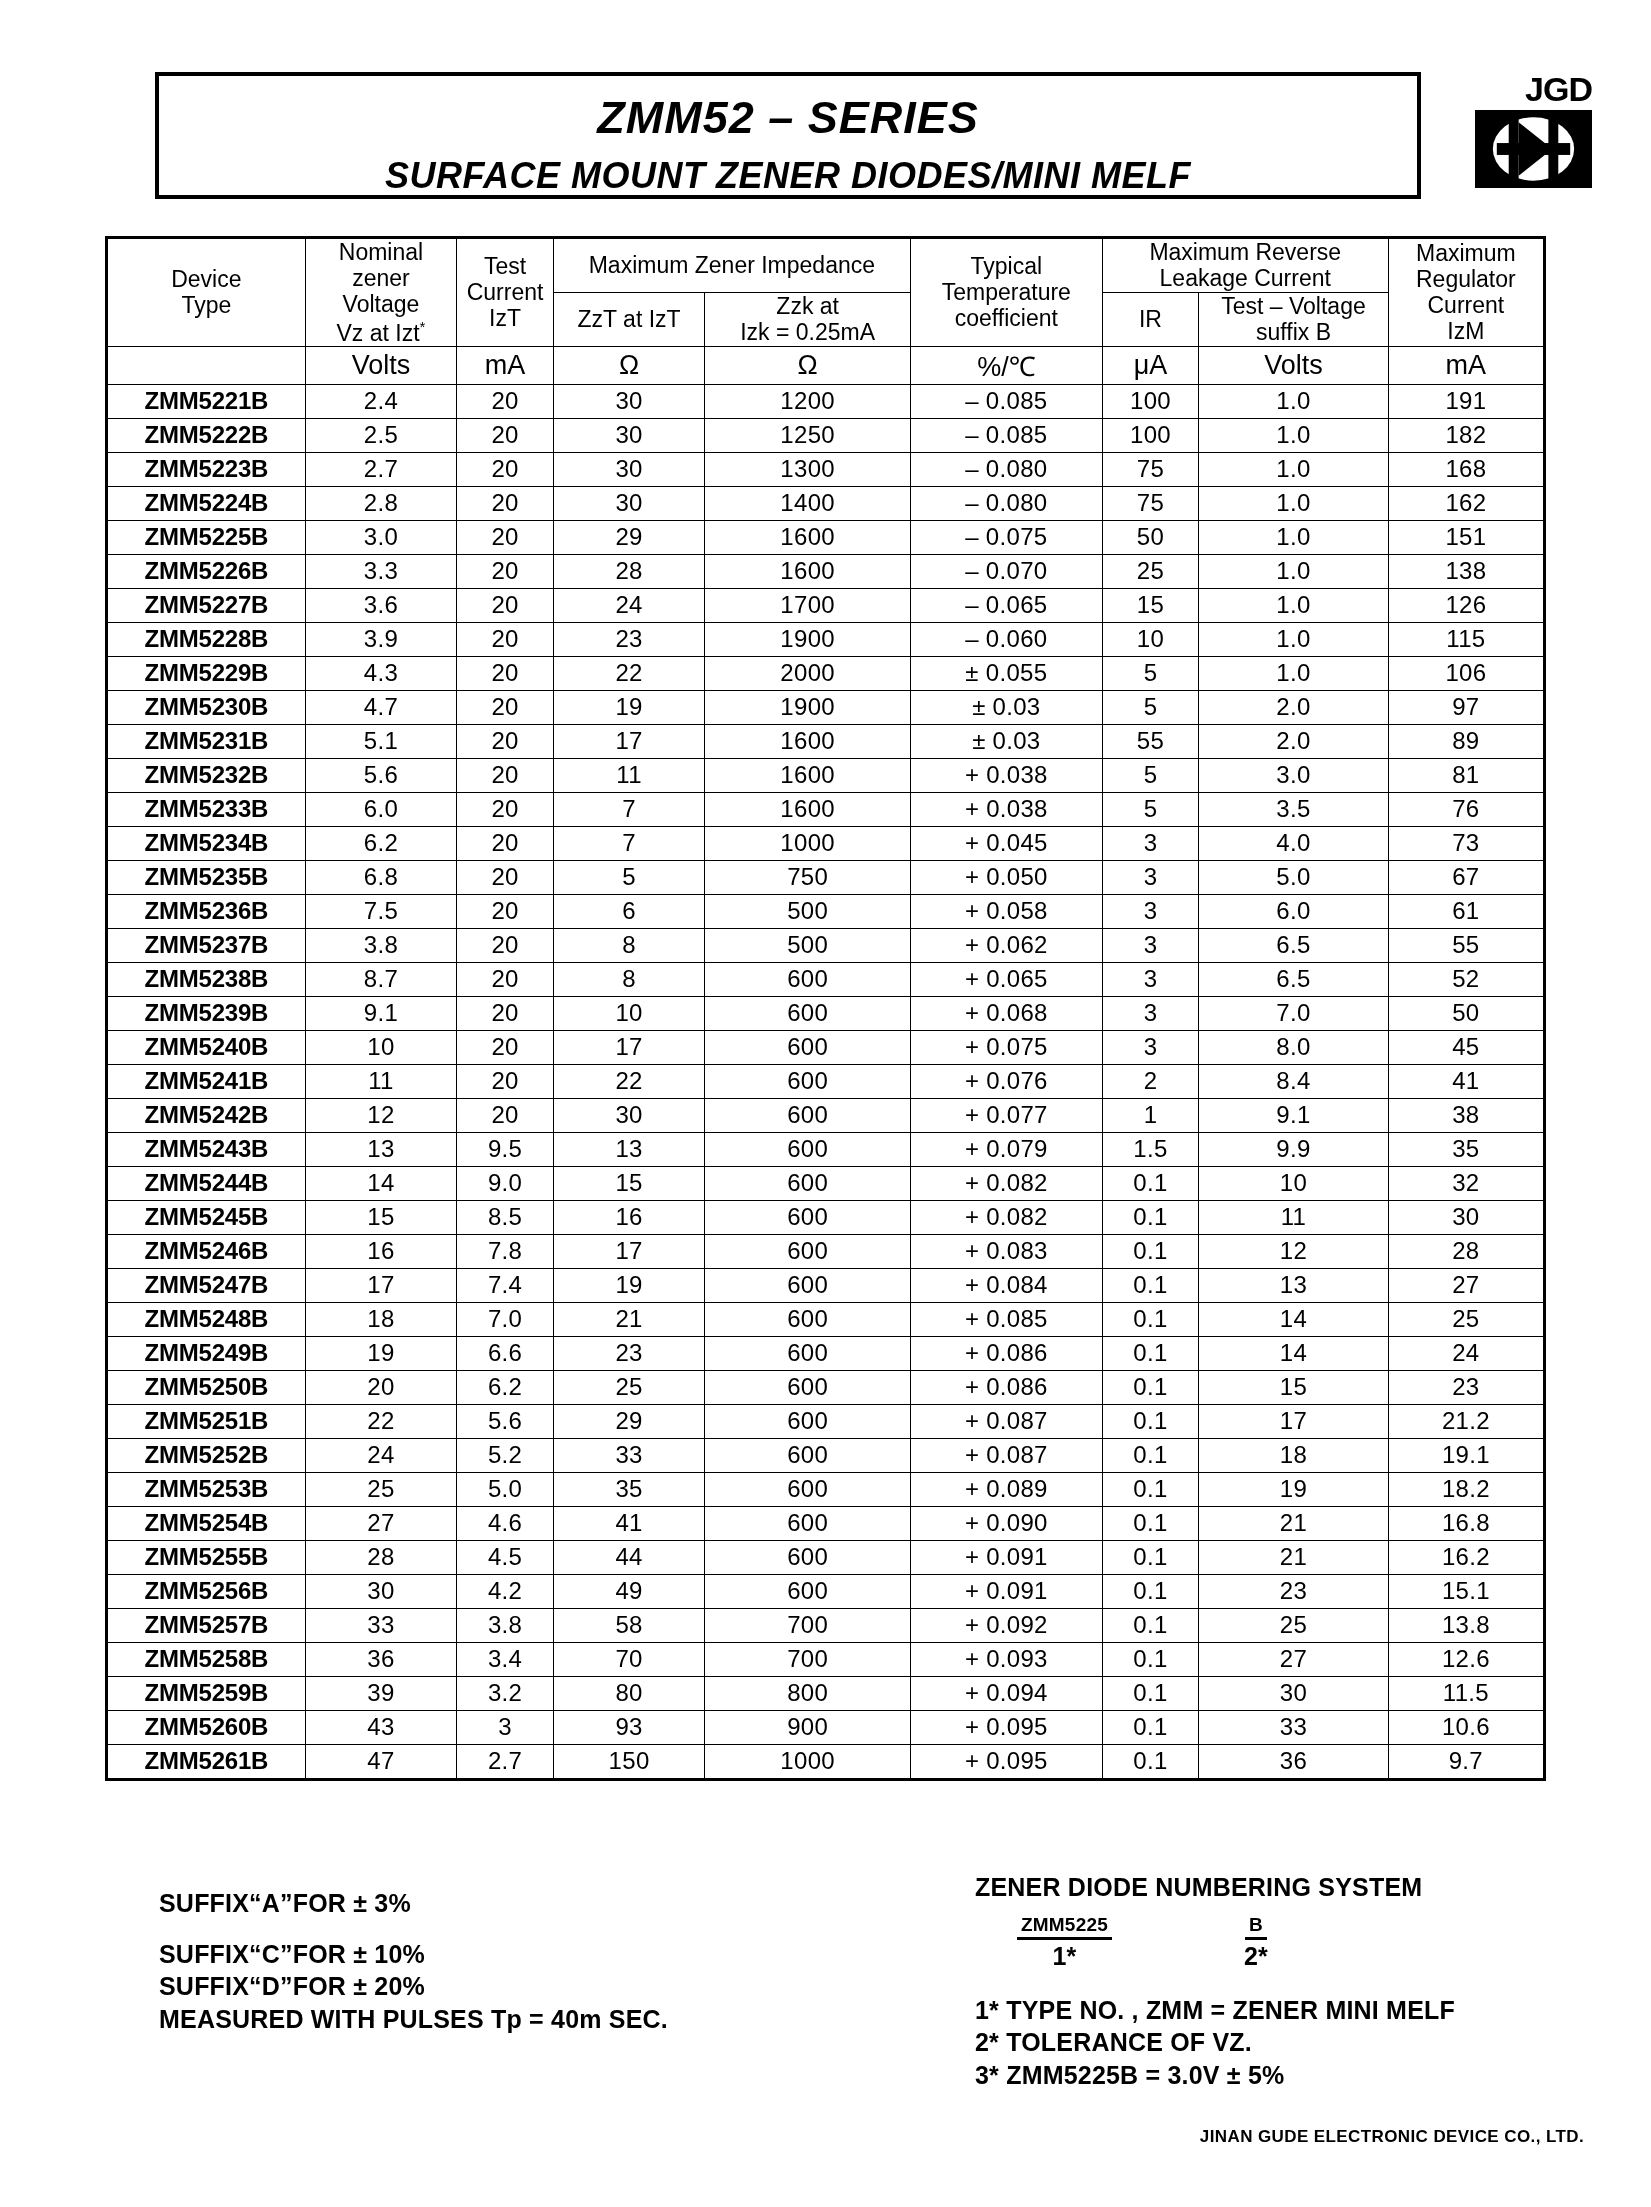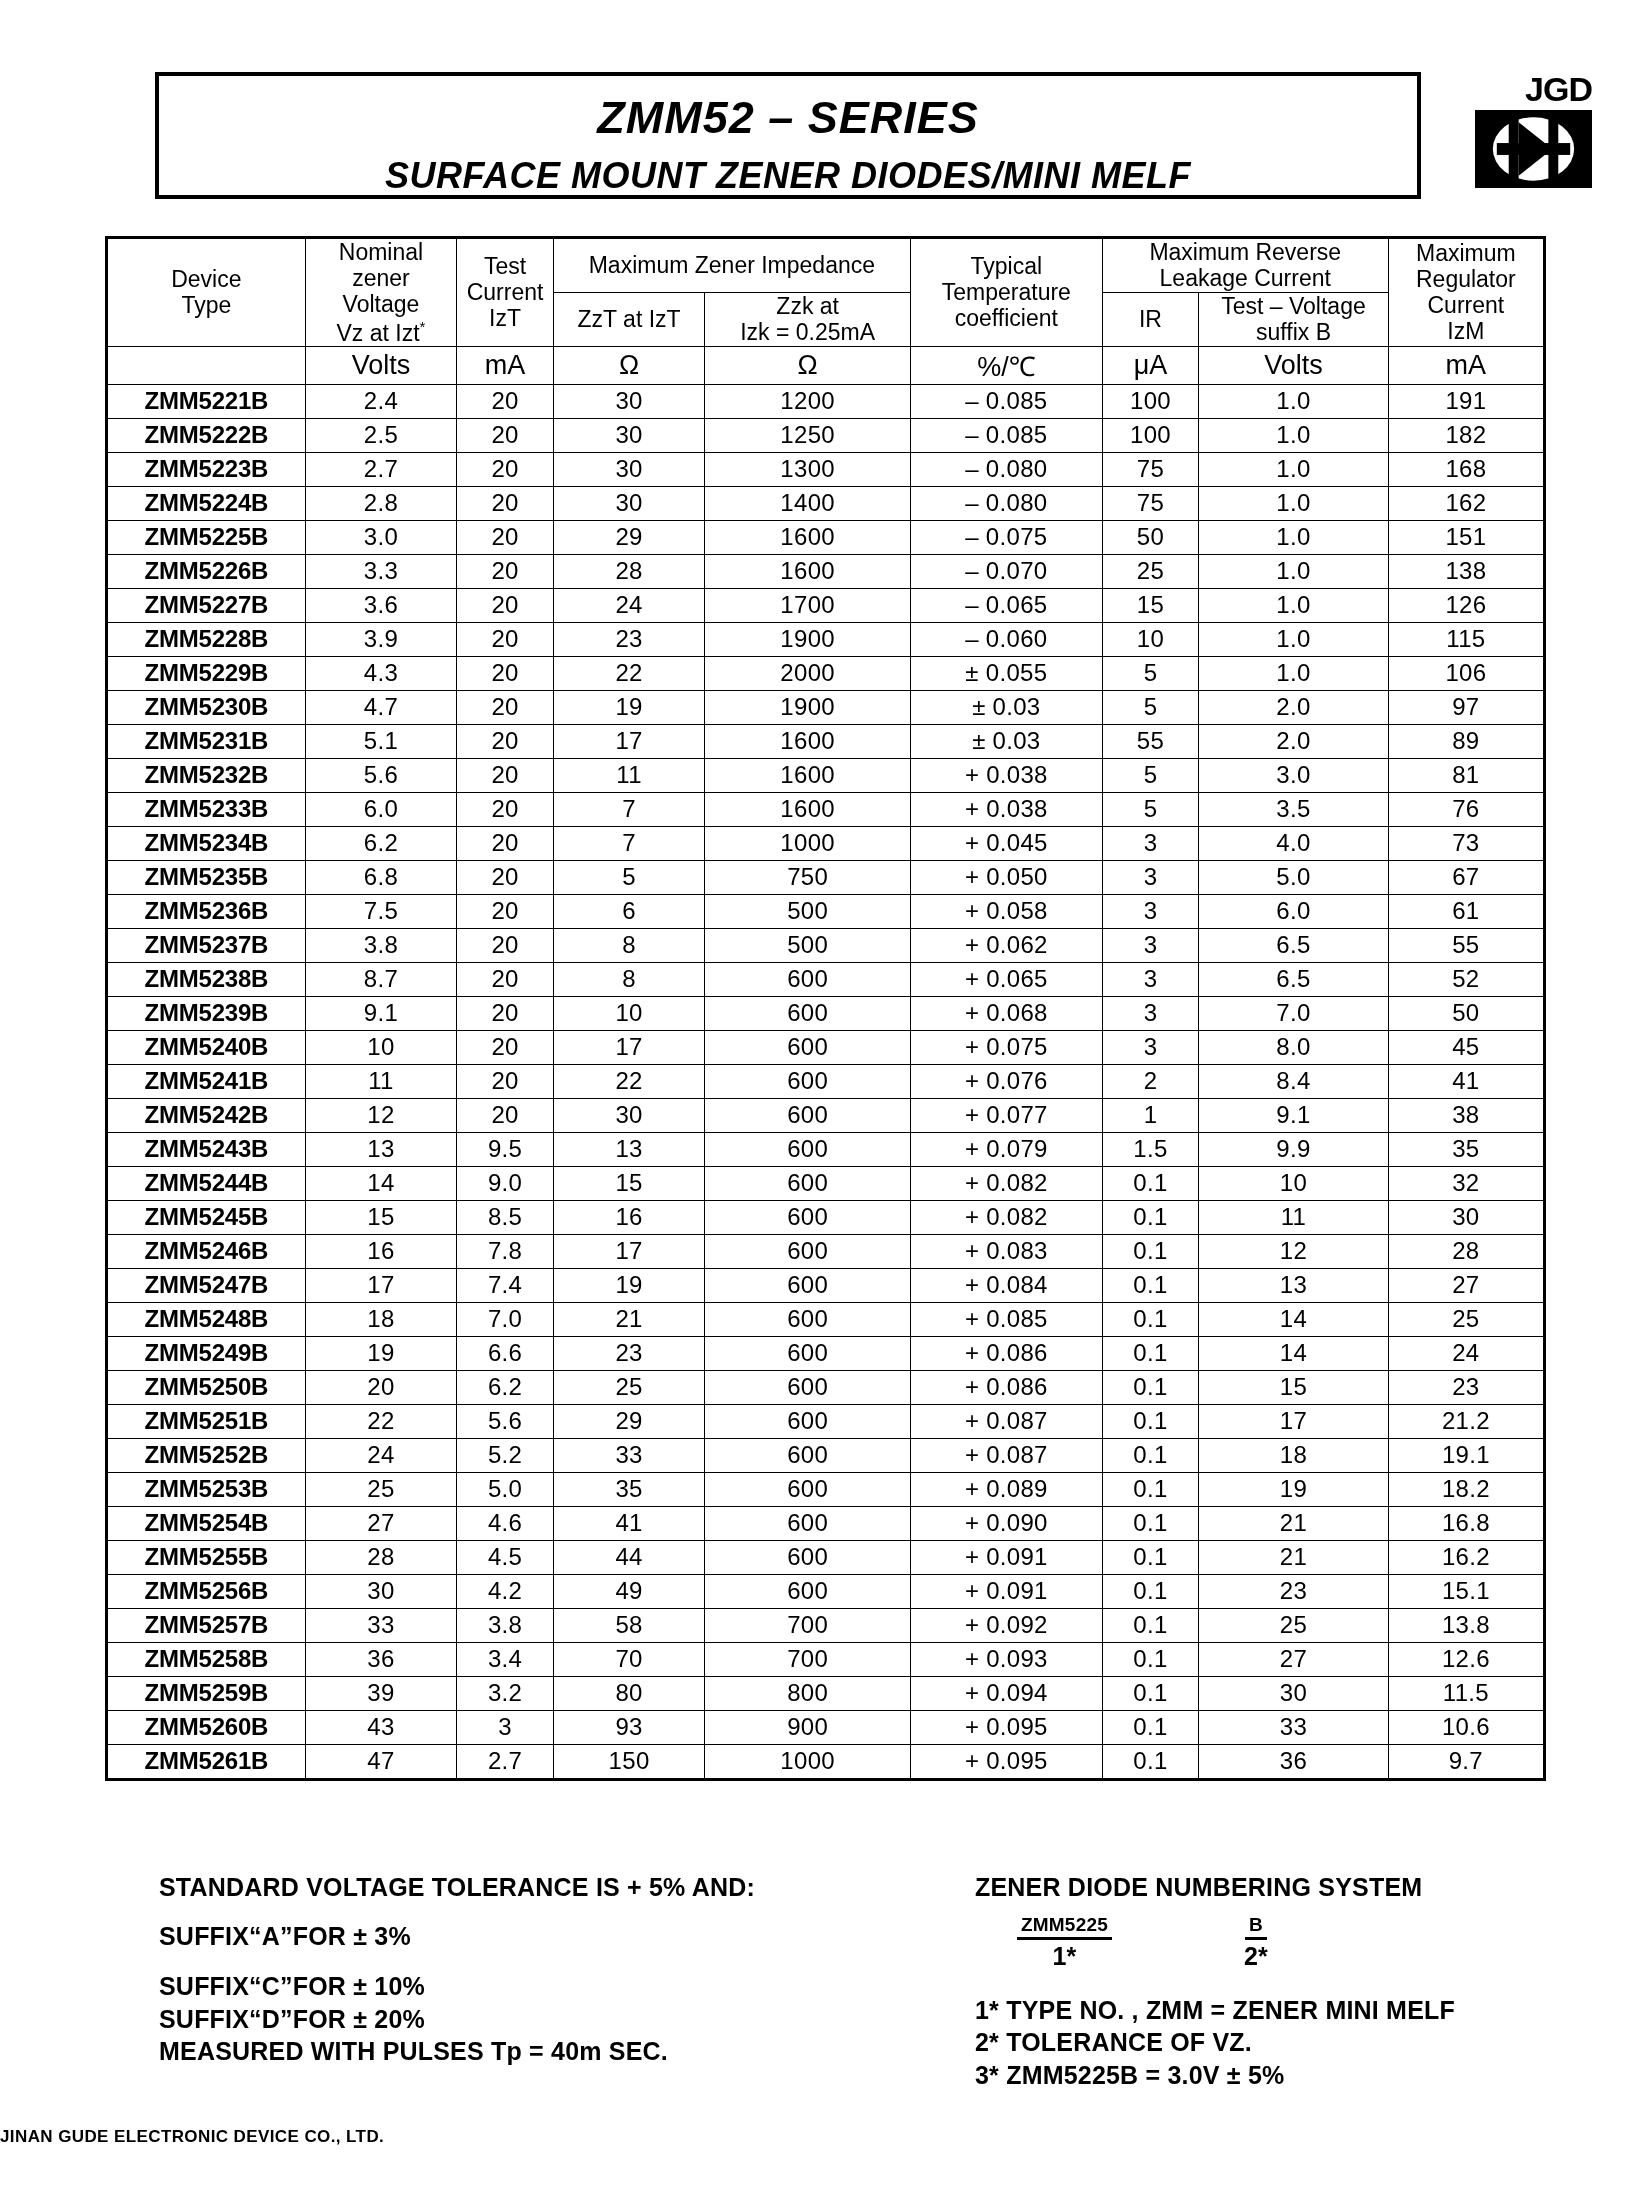--- a/index.html
+++ b/index.html
@@ -182,21 +182,21 @@
     margin-top: 2px;
   }
   .frac-1 { left: 42px; top: 0px; }
   .frac-2 { left: 269px; top: 0px; }
 
   .company {
     position: absolute;
     left: 0;
     top: 2127px;
     width: 1584px;
-    text-align: left;
+    text-align: right;
     font-size: 17px;
     font-weight: bold;
     letter-spacing: 0.4px;
   }
 </style>
 </head>
 <body>
 
 <div class="header-row">
   <div class="title-box">
@@ -739,21 +739,20 @@
           <td class="cell ">+ 0.095</td>
           <td class="cell ">0.1</td>
           <td class="cell ">36</td>
           <td class="cell ">9.7</td>
         </tr>
       </tbody>
   </table>
 </div>
 
 <div class="notes-left">
-  <div class="nl">STANDARD VOLTAGE TOLERANCE IS + 5% AND:</div>
   <div class="gap-a"></div>
   <div class="nl">SUFFIX“A”FOR ± 3%</div>
   <div class="gap-b"></div>
   <div class="nl">SUFFIX“C”FOR ± 10%</div>
   <div class="nl">SUFFIX“D”FOR ± 20%</div>
   <div class="nl">MEASURED WITH PULSES Tp = 40m SEC.</div>
 </div>
 
 <div class="notes-right">
   <div class="nr">ZENER DIODE NUMBERING SYSTEM</div>

